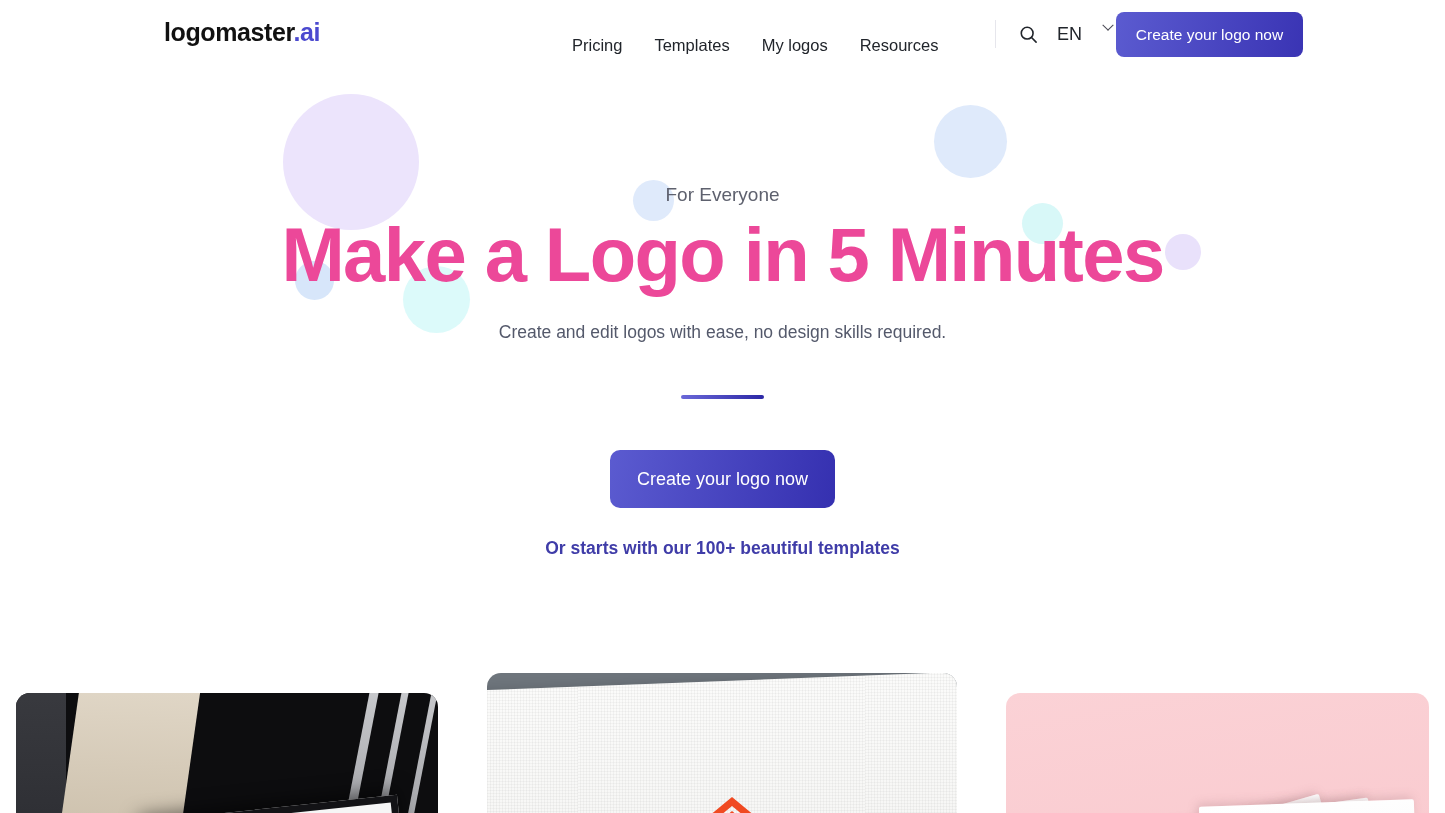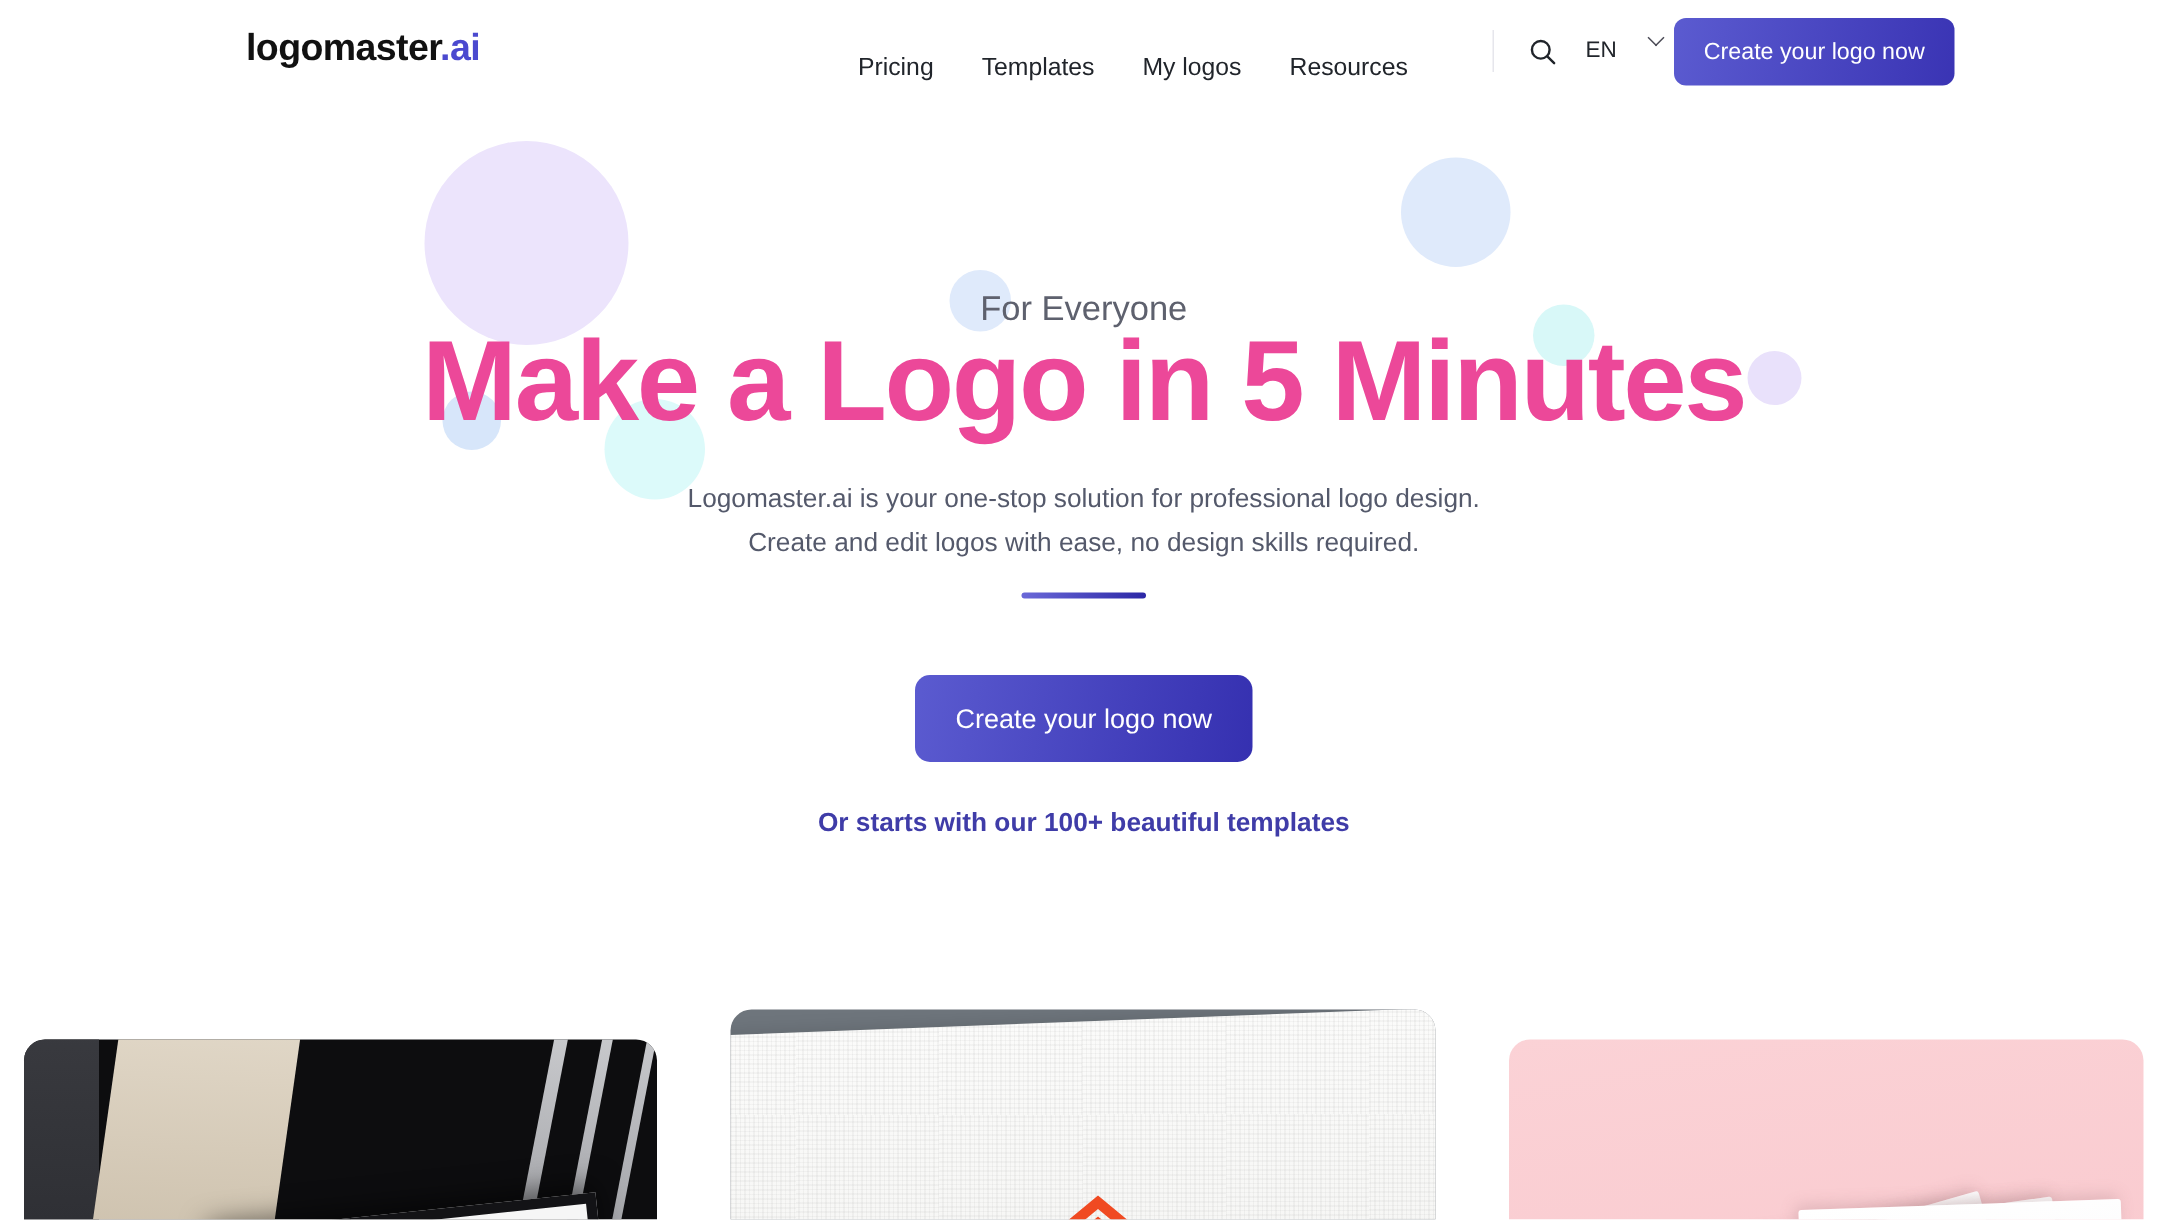--- a/index.html
+++ b/index.html
@@ -87,21 +87,21 @@
     align-items: center;
     justify-content: center;
   }
 
   .lang {
     position: absolute;
     left: 1045px;
     top: 24px;
     display: flex;
     gap: 22px;
-    font-size: 15px;
+    font-size: 18px;
     color: #21252b;
     cursor: pointer;
     line-height: 20px;
   }
   .chev {
     display: inline-block;
     width: 8px; height: 8px;
     border-right: 1.4px solid #4a4a55;
     border-bottom: 1.4px solid #4a4a55;
     transform: rotate(45deg) translate(-2px,-2px);
@@ -134,22 +134,22 @@
   .hero {
     position: absolute;
     top: 0; left: 0;
     width: 1445px;
     z-index: 10;
     text-align: center;
   }
 
   .eyebrow {
     position: absolute;
-    top: 192px; left: 0; width: 1445px;
-    font-size: 23px;
+    top: 182px; left: 0; width: 1445px;
+    font-size: 19px;
     color: #5e616e;
     line-height: 26px;
   }
 
   .headline {
     position: absolute;
     top: 212px; left: 0; width: 1445px;
     font-size: 76px;
     font-weight: bold;
     letter-spacing: -1.6px;
@@ -326,21 +326,20 @@
       <span class="chev"></span>
     </div>
 
     <button class="header-cta">Create your logo now</button>
   </header>
 
   <section class="hero">
     <div class="eyebrow">For Everyone</div>
     <h1 class="headline">Make a Logo in 5 Minutes</h1>
     <div class="subtitle">
-      <div>Logomaster.ai is your one-stop solution for professional logo design.</div>
       <div>Create and edit logos with ease, no design skills required.</div>
     </div>
     <div class="rule"></div>
     <button class="hero-cta">Create your logo now</button>
     <div class="templates-link"><span>Or starts with our 100+ beautiful templates</span></div>
   </section>
 
   <section class="gallery">
 
     <div class="card card-1">

